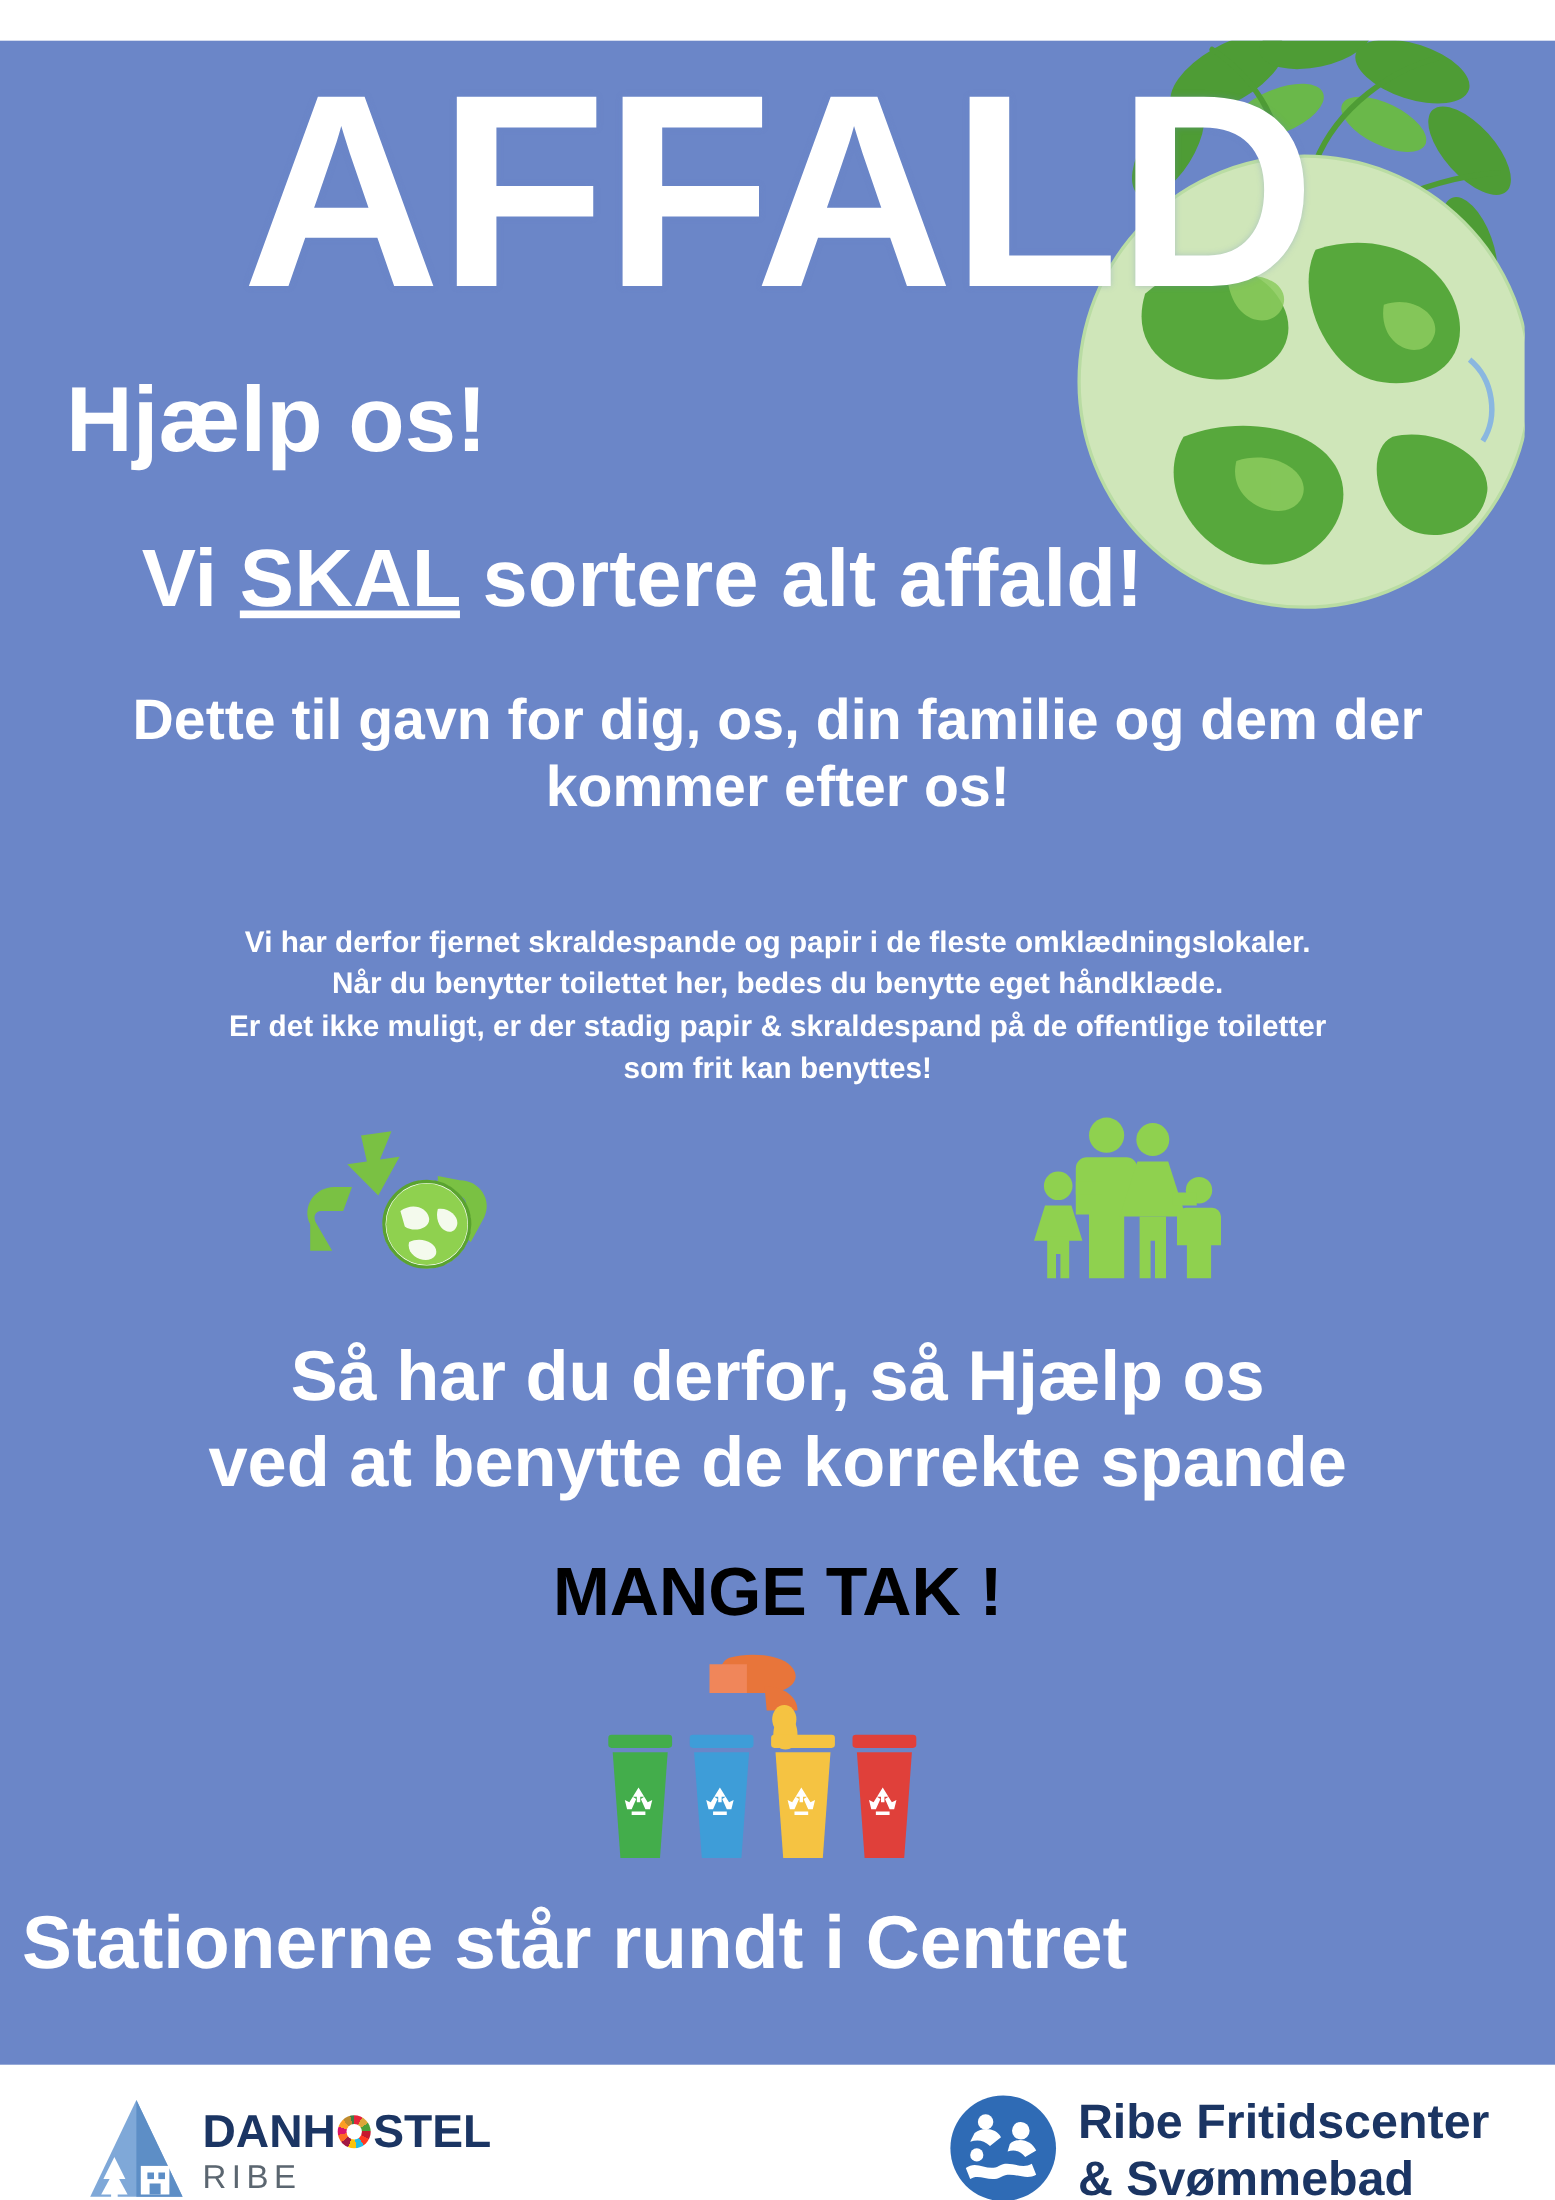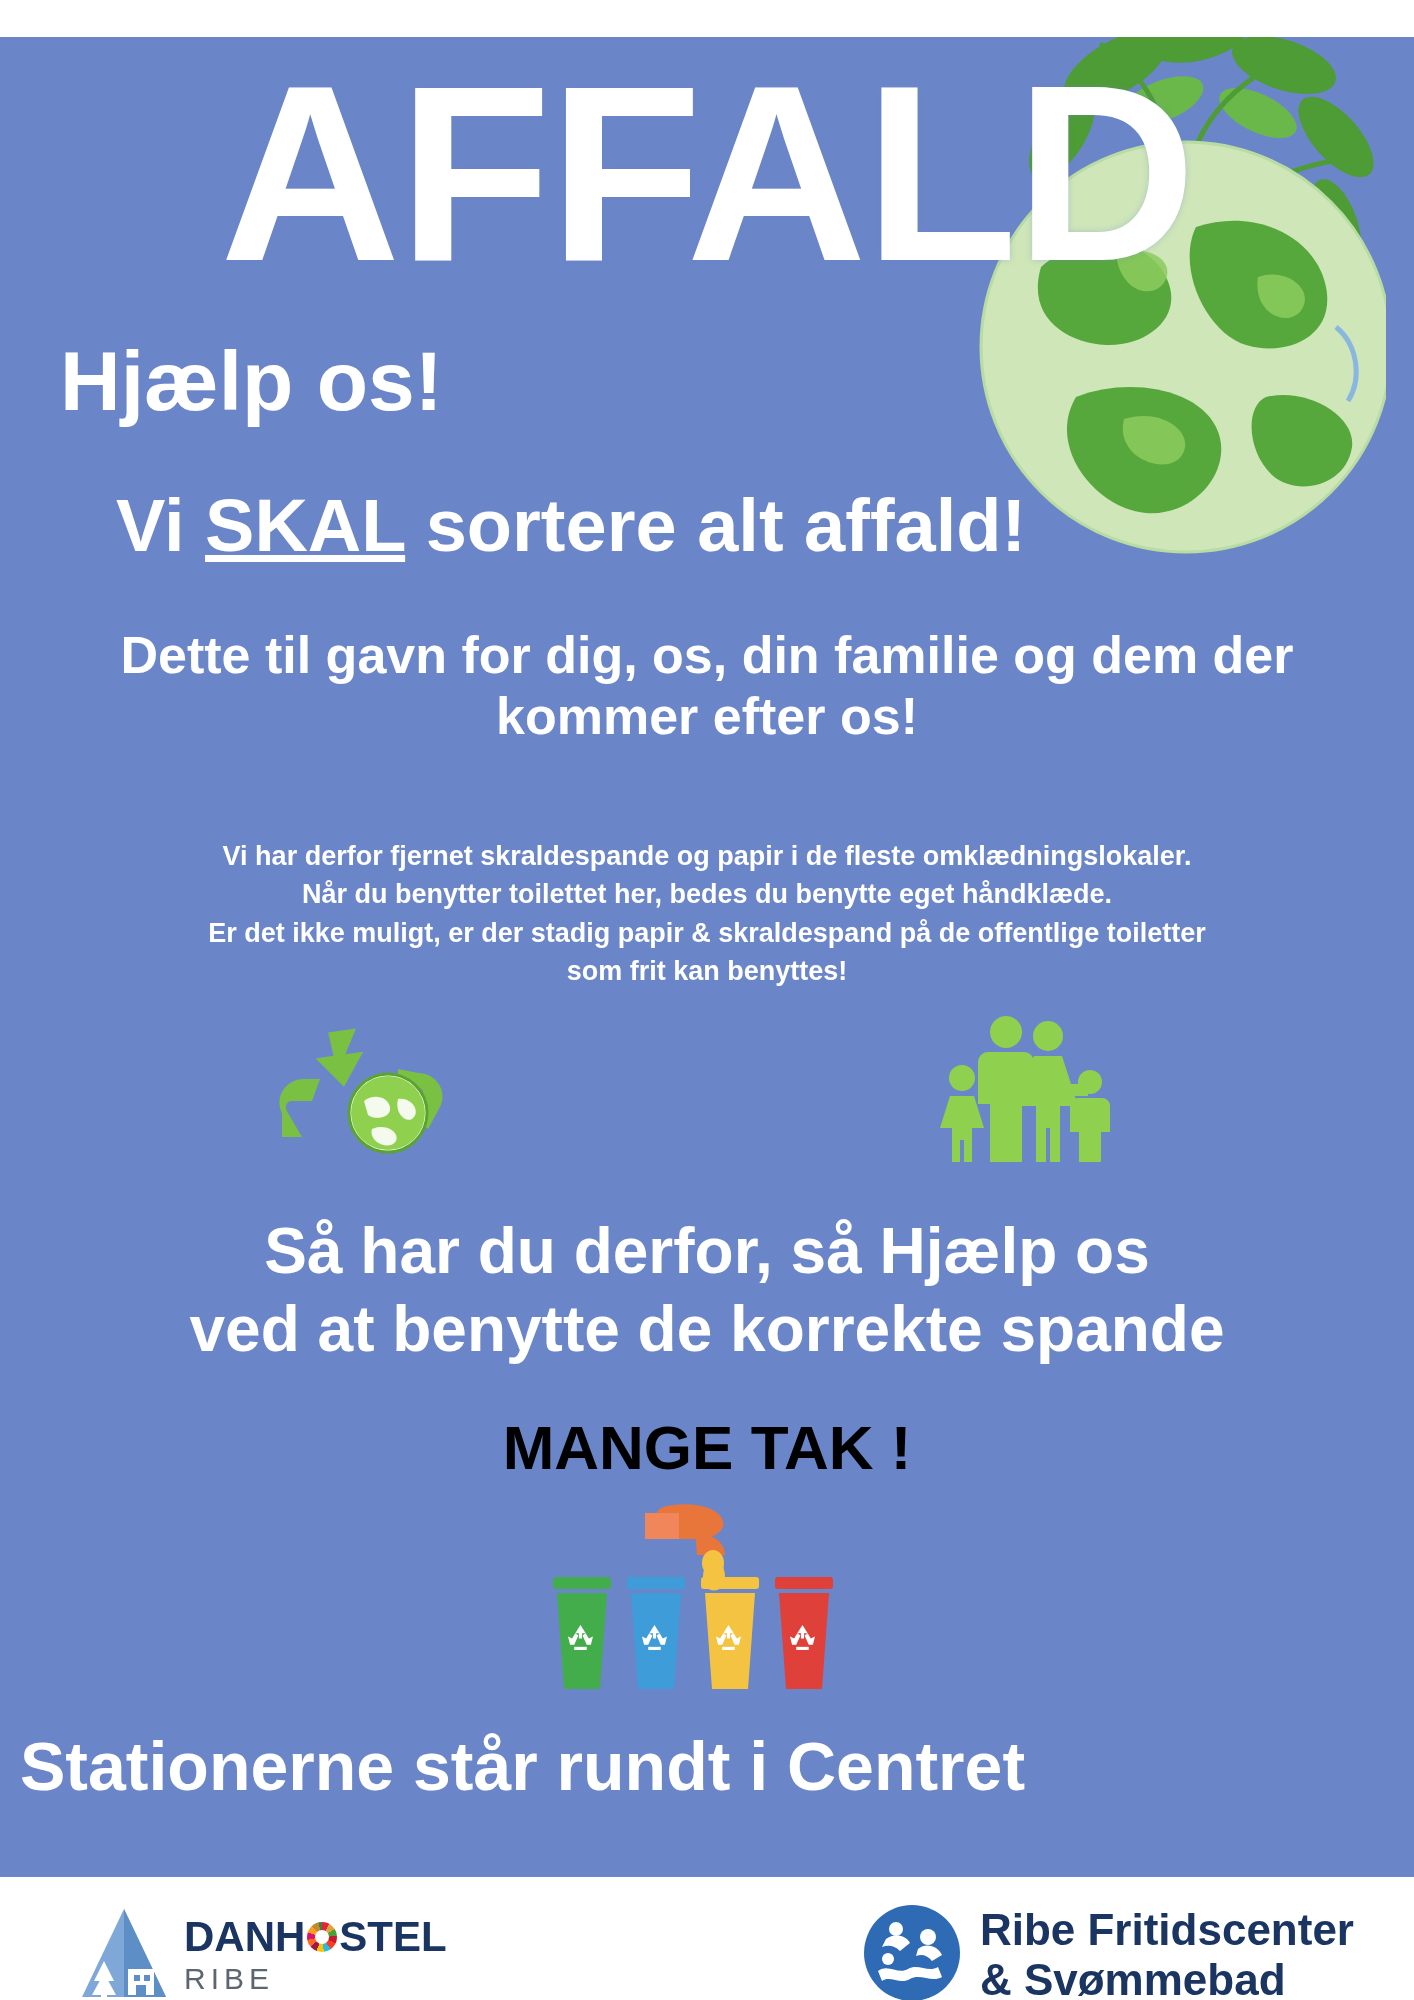--- a/index.html
+++ b/index.html
@@ -51,21 +51,21 @@
     left: 60px;
     color: #ffffff;
     font-weight: bold;
     font-size: 84px;
     z-index: 3;
     line-height: 1.05;
   }
   .sub2 {
     position: absolute;
     top: 450px;
-    left: 4px;
+    left: 17px;
     width: 1134px;
     text-align: center;
     color: #ffffff;
     font-weight: bold;
     font-size: 74px;
     z-index: 3;
     line-height: 1.05;
   }
   .sub2 u { text-decoration: underline; text-underline-offset: 4px; }
   .sub3 {

